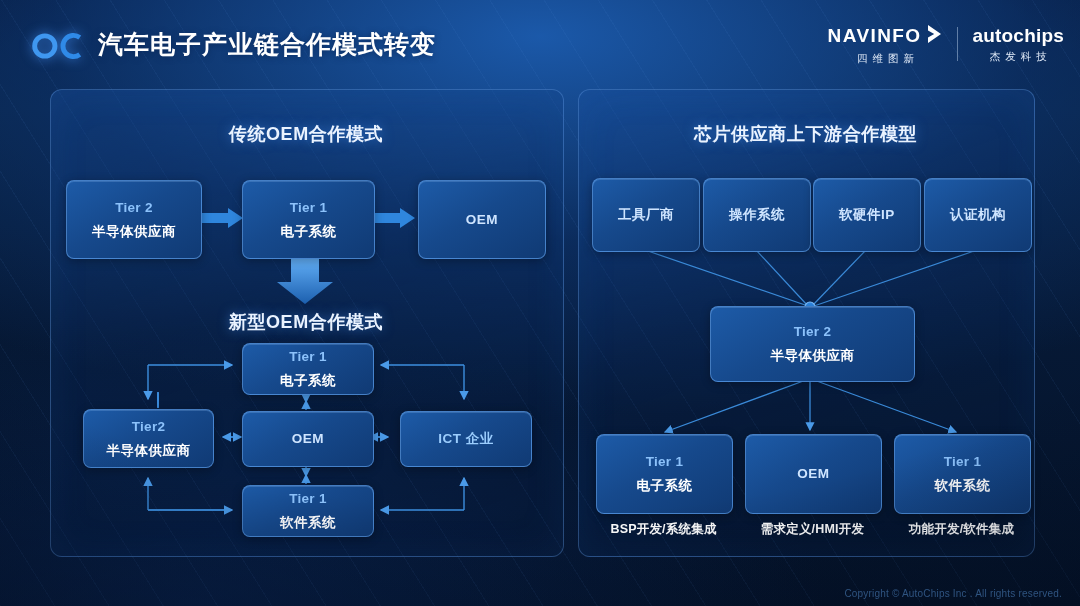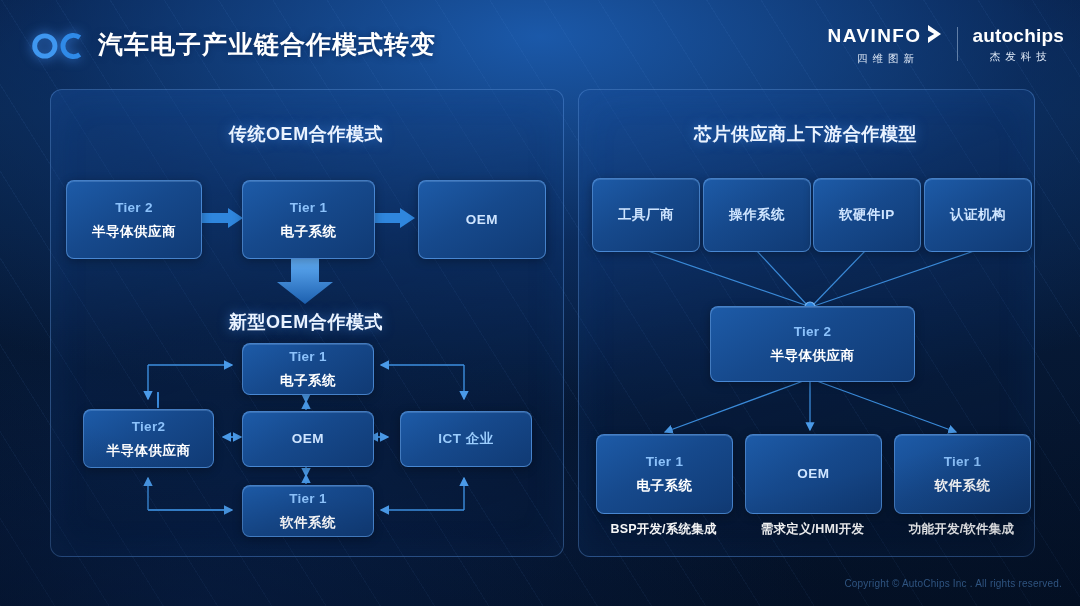--- a/index.html
+++ b/index.html
@@ -86,21 +86,21 @@
   .box .single-lt{color:#9bcdfd;font-size:13.5px;font-weight:bold;letter-spacing:.5px;}
 
   .cap{
     position:absolute;text-align:center;color:#ffffff;
     font-size:12.5px;font-weight:bold;letter-spacing:.2px;white-space:nowrap;
   }
 
   svg.lay{position:absolute;left:0;top:0;width:1080px;height:606px;pointer-events:none;}
 
   .copyright{
-    position:absolute;right:18px;bottom:17px;
+    position:absolute;right:18px;bottom:7px;
     color:#2f5480;font-size:10px;letter-spacing:.2px;text-align:right;
   }
 </style>
 </head>
 <body>
 
 <div class="slide">
   <div class="texture"></div>
 
   <div class="header">

